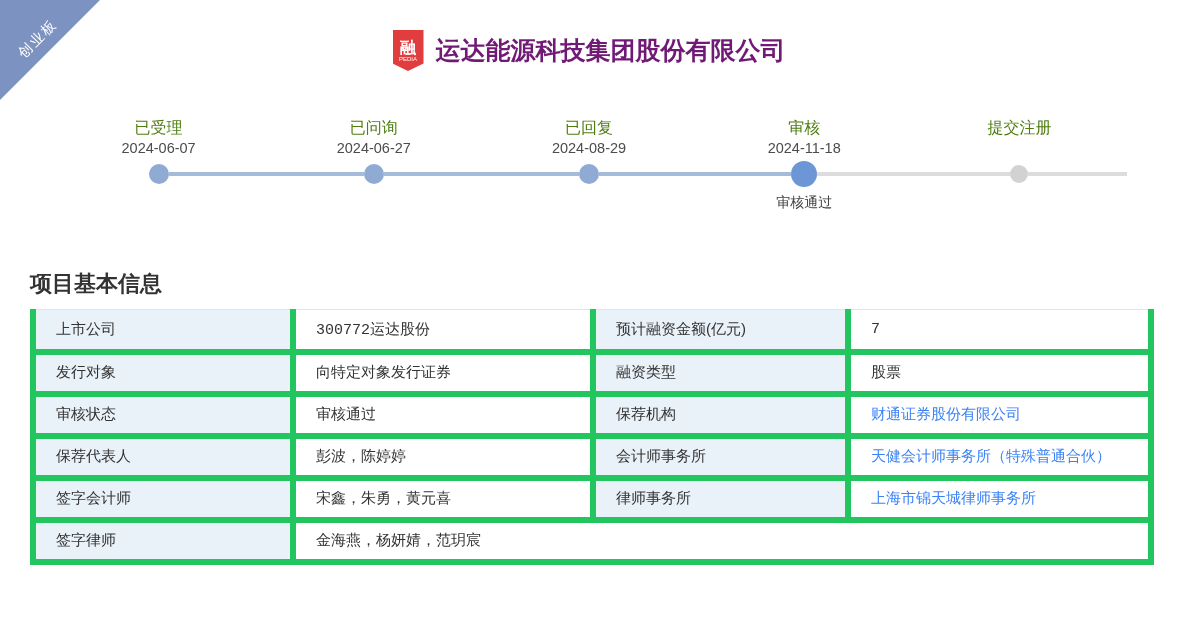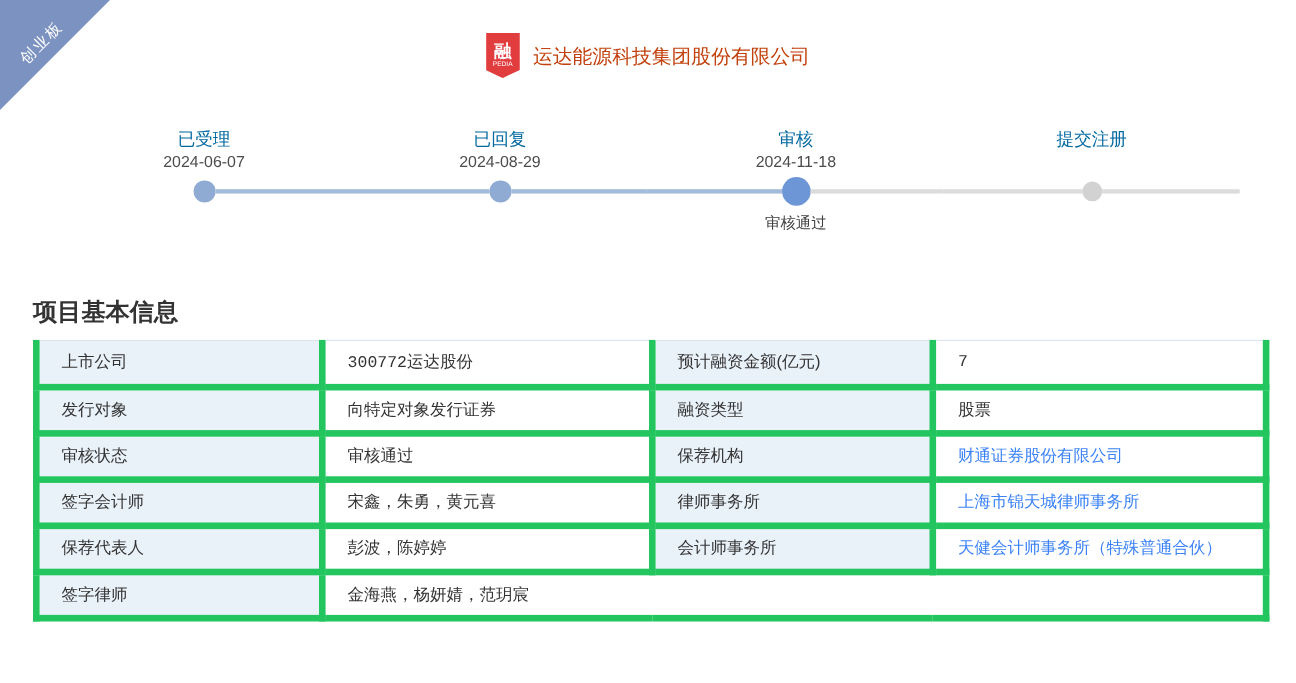--- a/index.html
+++ b/index.html
@@ -20,26 +20,26 @@
   }
   
   .header { display:flex; justify-content:center; align-items:center; gap:12px; padding-top:30px; }
   .logo-badge {
     width:31px; height:41px; background:#e13c3e; color:#fff; flex:0 0 auto;
     clip-path:polygon(0 0,100% 0,100% 82%,50% 100%,0 82%);
     display:flex; flex-direction:column; align-items:center; justify-content:center;
   }
   .logo-badge .zi { font-size:16px; font-weight:bold; line-height:17px; }
   .logo-badge .sub { font-size:6px; line-height:7px; letter-spacing:0; }
-  .page-title { font-size:18px; font-weight:normal; color:#c2410c; }
+  .page-title { font-size:25px; font-weight:bold; color:#701a75; }
 
   
   .timeline { display:flex; width:1076px; margin:46px auto 0 auto; }
   .step { flex:1 1 0; display:flex; flex-direction:column; align-items:stretch; }
-  .step .name { text-align:center; font-size:16px; color:#0369a1; height:21px; line-height:21px; }
+  .step .name { text-align:center; font-size:16px; color:#4d7c0f; height:21px; line-height:21px; }
   .step .date { text-align:center; font-size:14.5px; color:#4c4c4c; height:21px; line-height:21px; }
   .dotrow { display:flex; align-items:center; height:30px; }
   .seg { flex:1 1 0; height:4px; }
   .seg.blue { background:#a4bbda; }
   .seg.gray { background:#dcdcdc; }
   .seg.none { background:transparent; }
   .dot { border-radius:50%; flex:0 0 auto; }
   .step.done   .dot { width:20px; height:20px; background:#8fabd3; }
   .step.active .dot { width:26px; height:26px; background:#6d96d6; }
   .step.pending .dot { width:18px; height:18px; background:#d2d2d2; }
@@ -74,20 +74,30 @@
   </div>
   <div class="page-title">运达能源科技集团股份有限公司</div>
 </div>
 
 <div class="timeline">
   <div class="step done">
     <div class="name">已受理</div>
     <div class="date">2024-06-07</div>
     <div class="dotrow">
         <div class="seg none"></div>
+        <div class="dot"></div>
+        <div class="seg blue"></div>
+      </div>
+    <div class="sub"></div>
+  </div>
+  <div class="step done">
+    <div class="name">已问询</div>
+    <div class="date">2024-06-27</div>
+    <div class="dotrow">
+        <div class="seg blue"></div>
         <div class="dot"></div>
         <div class="seg blue"></div>
       </div>
     <div class="sub"></div>
   </div>
   <div class="step done">
     <div class="name">已回复</div>
     <div class="date">2024-08-29</div>
     <div class="dotrow">
         <div class="seg blue"></div>
@@ -140,29 +150,29 @@
     <td class="lbl">融资类型</td>
     <td class="val">股票</td>
   </tr>
   <tr>
     <td class="lbl">审核状态</td>
     <td class="val">审核通过</td>
     <td class="lbl">保荐机构</td>
     <td class="val"><span class="link">财通证券股份有限公司</span></td>
   </tr>
   <tr>
+    <td class="lbl">保荐代表人</td>
+    <td class="val">彭波，陈婷婷</td>
+    <td class="lbl">会计师事务所</td>
+    <td class="val"><span class="link">天健会计师事务所（特殊普通合伙）</span></td>
+  </tr>
+  <tr>
     <td class="lbl">签字会计师</td>
     <td class="val">宋鑫，朱勇，黄元喜</td>
     <td class="lbl">律师事务所</td>
     <td class="val"><span class="link">上海市锦天城律师事务所</span></td>
-  </tr>
-  <tr>
-    <td class="lbl">保荐代表人</td>
-    <td class="val">彭波，陈婷婷</td>
-    <td class="lbl">会计师事务所</td>
-    <td class="val"><span class="link">天健会计师事务所（特殊普通合伙）</span></td>
   </tr>
   <tr>
     <td class="lbl">签字律师</td>
     <td class="val" colspan="3">金海燕，杨妍婧，范玥宸</td>
   </tr>
 </tbody>
   </table>
 
 </body></html>

